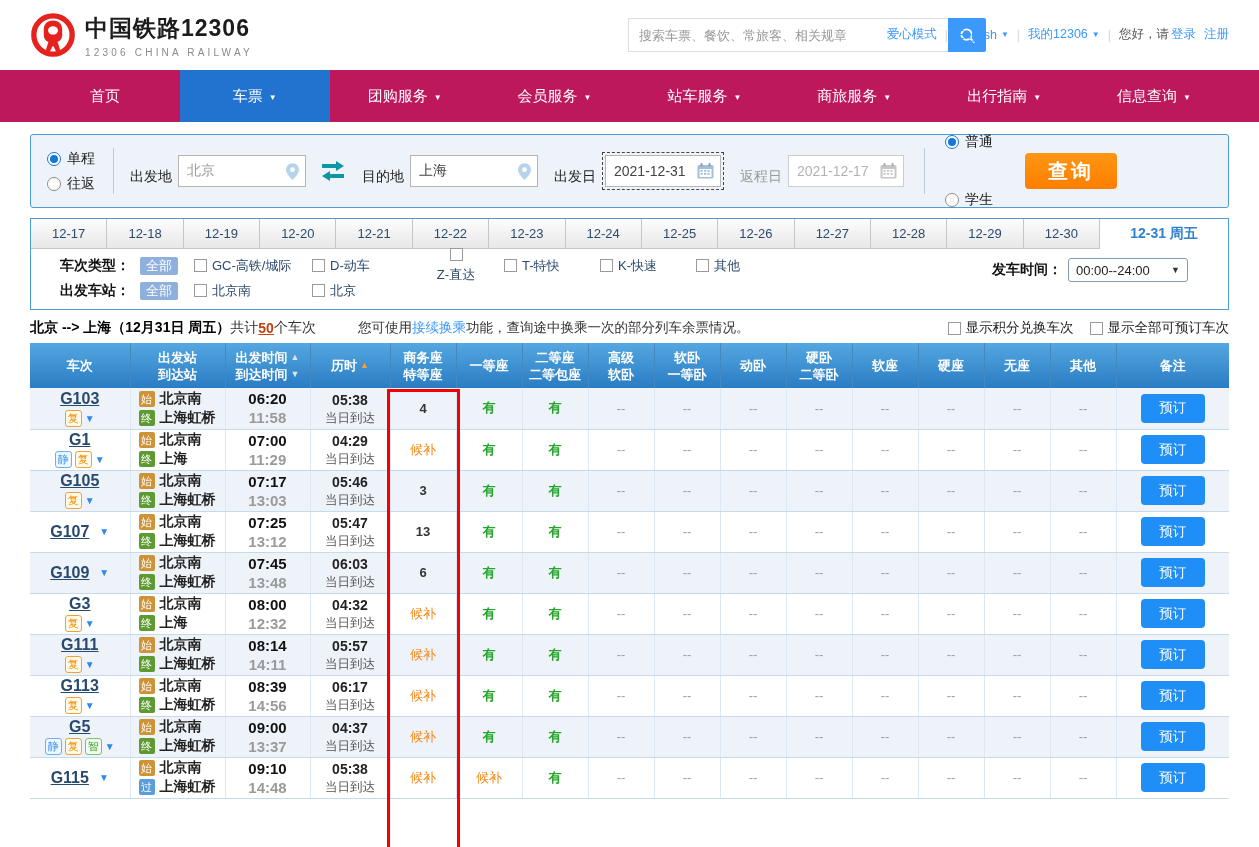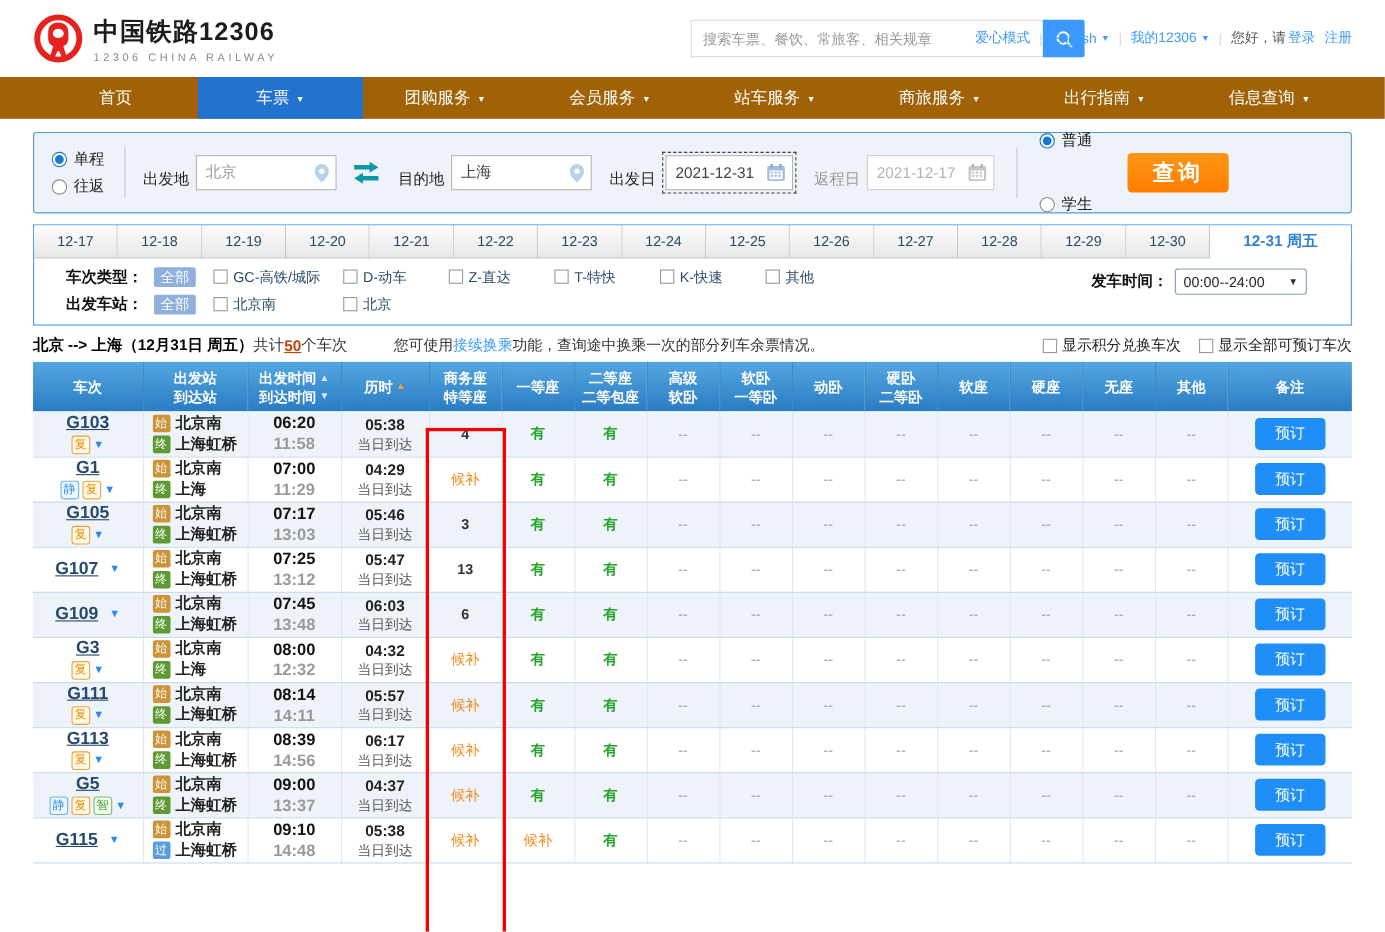--- a/index.html
+++ b/index.html
@@ -15,21 +15,21 @@
   .search input { width:320px; height:34px; border:1px solid #ddd; border-right:none; padding:0 10px; font-size:13px; color:#333; outline:none; }
   .search input::placeholder { color:#999; }
   .search-btn { width:38px; height:34px; background:#3b99fc; border:none; display:flex; align-items:center; justify-content:center; cursor:pointer; border-radius:0 2px 2px 0; }
   .toplinks { position:absolute; right:30px; top:26px; display:flex; align-items:center; gap:8px; font-size:12.5px; white-space:nowrap; }
   .tl-link { color:#3b99fc; cursor:pointer; text-decoration:none; display:inline-flex; align-items:center; gap:4px; }
   .sep { color:#d8d8d8; }
   .greet { color:#555; }
   .tcaret { font-size:8px; color:#3b99fc; }
 
   
-  .mainnav { height:38px; background:#a16207; display:flex; padding:0 30px; }
+  .mainnav { height:52px; background:#be185d; display:flex; padding:0 30px; }
   .nav-item { flex:1; display:flex; align-items:center; justify-content:center; gap:6px; color:#fff; font-size:15px; cursor:pointer; }
   .nav-item.active { background:#2273cf; }
   .nav-item .caret { font-size:8px; margin-top:2px; }
 
   
   .query-panel { margin:12px 30px 0; height:74px; background:#eef2f9; border:1px solid #4d9cd9; border-radius:3px; display:flex; align-items:center; }
   .radio-group { display:flex; flex-direction:column; gap:7px; font-size:14px; color:#222; }
   .trip-group { padding:0 18px 0 16px; }
   .radio-item { display:flex; align-items:center; gap:6px; cursor:pointer; }
   .radio { width:14px; height:14px; border:1px solid #8a8a8a; border-radius:50%; background:#fff; position:relative; flex:none; }
@@ -315,21 +315,21 @@
         <span class="all-badge">全部</span>
         <div class="cb-row">
             <label class="cb-item" style="width: 118px;">
               <span class="cb-box"></span>
               <span>GC-高铁/城际</span>
             </label>
             <label class="cb-item" style="width: 96px;">
               <span class="cb-box"></span>
               <span>D-动车</span>
             </label>
-            <label class="cb-item" style="width: 96px;">
+            <label class="cb-item" style="width: 96px; flex-direction: column;">
               <span class="cb-box"></span>
               <span>Z-直达</span>
             </label>
             <label class="cb-item" style="width: 96px;">
               <span class="cb-box"></span>
               <span>T-特快</span>
             </label>
             <label class="cb-item" style="width: 96px;">
               <span class="cb-box"></span>
               <span>K-快速</span>

